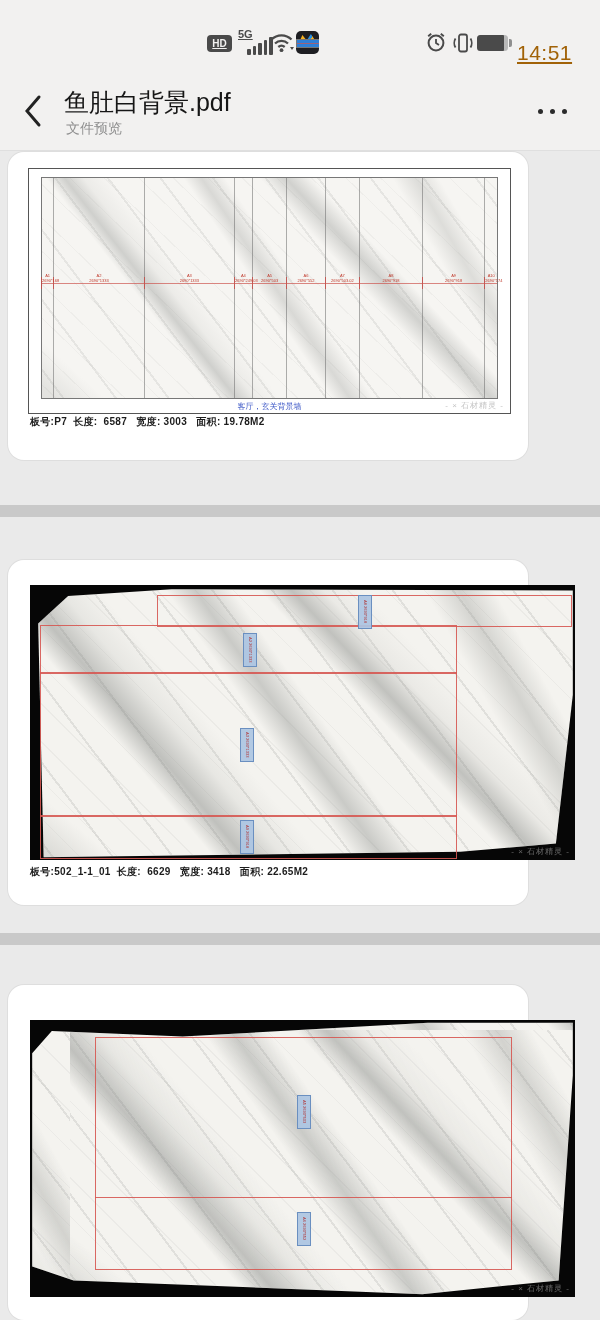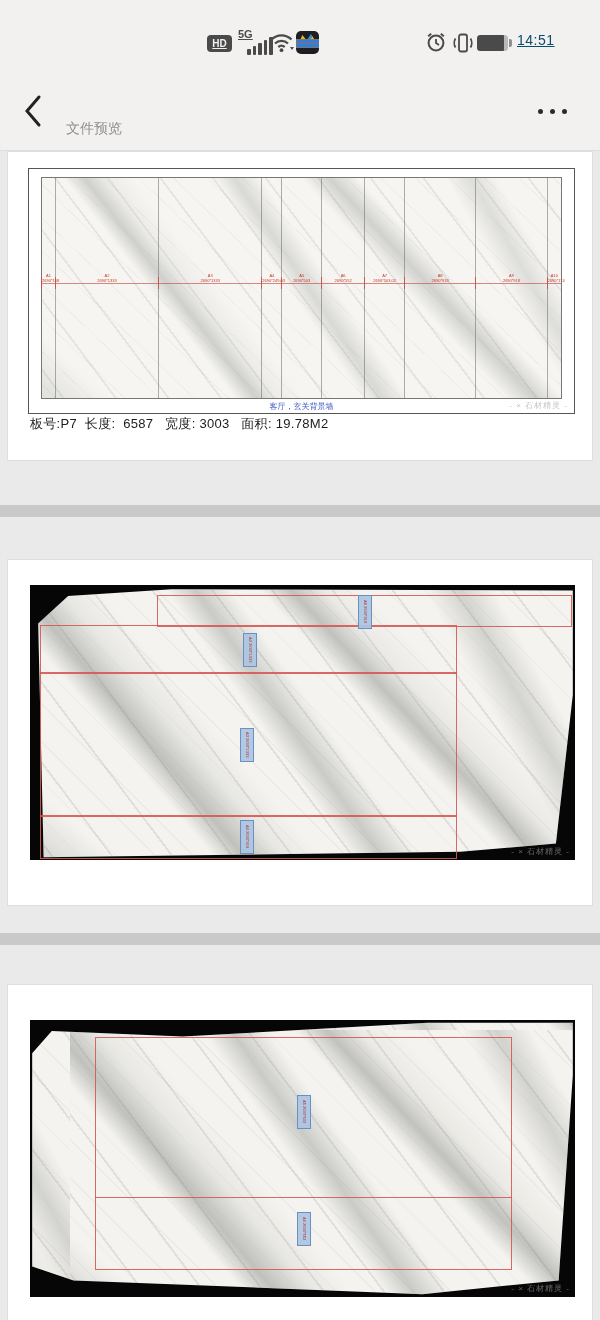--- a/index.html
+++ b/index.html
@@ -17,28 +17,28 @@
   .appicon{left:296px;top:31px;width:23px;height:23px;border-radius:5px;background:#1e1e22;overflow:hidden;}
   .appicon .glyph{position:absolute;left:3px;top:3px;width:17px;height:11px;
       background:linear-gradient(100deg,#f5b021 0 45%,#2a8fe0 45% 70%,#f5b021 70%);
       clip-path:polygon(0 80%,20% 10%,45% 60%,70% 0,100% 70%,100% 100%,0 100%);}
   .appicon .strip{position:absolute;left:0;bottom:0;width:100%;height:7px;background:#2f7fd6;}
   .alarm{left:425px;top:31px;}
   .vibrate{left:451px;top:33px;}
   .battery{left:477px;top:35px;width:31px;height:16px;background:#b9b9b9;border-radius:3.5px;}
   .battery .fill{position:absolute;left:0;top:0;height:100%;width:86%;background:#4a4a4a;border-radius:3.5px 1px 1px 3.5px;}
   .battery .nub{position:absolute;right:-4px;top:4px;width:3px;height:8px;background:#8f8f8f;border-radius:0 2px 2px 0;}
-  .time{left:517px;top:32px;font-size:14px;color:#0c4a6e;letter-spacing:.5px;}
+  .time{left:517px;top:41px;font-size:21px;color:#a16207;letter-spacing:.5px;}
   .back-btn{position:absolute;left:16px;top:90px;width:34px;height:42px;display:flex;align-items:center;justify-content:center;}
   .hdr-title{position:absolute;left:64px;top:86px;font-size:25px;color:#161616;font-weight:500;}
   .hdr-sub{position:absolute;left:66px;top:120px;font-size:14px;color:#8f8f8f;}
   .menu-btn{position:absolute;right:24px;top:98px;width:48px;height:26px;display:flex;align-items:center;justify-content:center;gap:7px;}
   .menu-btn i{width:5px;height:5px;border-radius:50%;background:#2b2b2b;display:block;}
   
-  .card{position:absolute;left:8px;width:584px;background:#ffffff;box-shadow:0 0 0 1px rgba(0,0,0,.05);}
+  .card{position:absolute;left:8px;width:520px;background:#ffffff;box-shadow:0 0 0 1px rgba(0,0,0,.05);border-radius:16px;}
   .card1{top:152px;height:308px;}
   .card2{top:560px;height:345px;}
   .card3{top:985px;height:335px;}
   .sep{position:absolute;left:0;width:600px;height:12px;background:#c9c9c9;}
   .sep1{top:505px;} .sep2{top:933px;}
   
   .marble-fine{background-color:#f6f5f2;background-image:
     linear-gradient(52deg,transparent 28%,rgba(138,141,138,.36) 31%,rgba(185,186,182,.16) 34%,transparent 38%),
     linear-gradient(56deg,transparent 48%,rgba(148,150,147,.3) 51%,transparent 55%),
     linear-gradient(47deg,transparent 64%,rgba(132,135,132,.33) 68%,transparent 72%),
@@ -57,21 +57,21 @@
   
   .sheet{position:absolute;left:20px;top:16px;right:17px;bottom:46px;border:1px solid #555;}
   .strip{position:absolute;left:12px;right:12px;top:8px;bottom:14px;display:flex;border:1px solid #777;}
   .strip::after{content:'';position:absolute;left:0;right:0;top:47.5%;height:1px;background:rgba(205,85,80,.7);}
   .panel{position:relative;border-right:1px solid rgba(110,110,110,.55);}
   .panel:last-child{border-right:none;}
   .panel::before{content:'';position:absolute;left:-1px;top:calc(47.5% - 6px);width:1px;height:12px;background:rgba(200,70,65,.8);}
   .plabel{position:absolute;left:0;right:0;top:43%;text-align:center;font-size:4px;line-height:5px;color:#c0392b;z-index:2;}
   .sheet-caption{position:absolute;left:0;right:0;bottom:1px;text-align:center;font-size:8px;color:#3b56c6;}
   .wm-light{position:absolute;right:6px;bottom:2px;font-size:8px;color:#c4c4c4;letter-spacing:1px;}
-  .info-line{position:absolute;left:22px;font-size:13px;color:#1c1c1c;white-space:pre;letter-spacing:.3px;}
+  .info-line{position:absolute;left:22px;font-size:10px;color:#1c1c1c;white-space:pre;letter-spacing:.3px;font-weight:bold;}
   
   .blackbox{position:absolute;left:22px;background:#060606;}
   .black2{top:25px;width:545px;height:275px;}
   .black3{top:35px;width:545px;height:277px;}
   .quad{position:absolute;inset:0;}
   .quad2{clip-path:polygon(7% 4%,26% 1.5%,99.6% 2%,99.6% 40%,96.5% 94%,79% 97%,2.5% 99%,1.5% 14%);}
   .quad3{clip-path:polygon(4% 4%,28% 6%,73% 1%,99.6% 1%,99.6% 20%,97% 94%,72% 99%,8% 94%,.4% 89%,.4% 12%);}
   .redrect{position:absolute;border:1px solid rgba(214,88,82,.9);}
   .redline{position:absolute;height:1px;background:rgba(214,88,82,.9);}
   .tag{position:absolute;width:12px;height:32px;background:rgba(172,197,226,.93);border:1px solid #6a8fc0;
@@ -125,20 +125,21 @@
       <div class="fill"></div>
         <div class="nub"></div>
     </div>
     <div class="sb-icon time">14:51</div>
 
     <div class="back-btn">
       <svg width="24" height="36" viewBox="0 0 24 36">
         <path d="M18 4 L6 18 L18 32" stroke="#222" stroke-width="3" fill="none" stroke-linecap="round"></path>
       </svg>
     </div>
+    <div class="hdr-title">鱼肚白背景.pdf</div>
     <div class="hdr-sub">文件预览</div>
     <div class="menu-btn">
         <i></i>
         <i></i>
         <i></i>
       </div>
   </div>
 
   <div class="card card1">
     <div class="sheet">
@@ -226,20 +227,21 @@
           <span>A2 2690*1333</span>
         </div>
       <div class="tag" style="left:210px;top:143px">
           <span>A3 2690*1333</span>
         </div>
       <div class="tag" style="left:210px;top:235px">
           <span>A9 2690*918</span>
         </div>
       <div class="wm-dark">- × 石材精灵 -</div>
     </div>
+    <div class="info-line" style="top:305px">板号:502_1-1_01  长度:  6629   宽度: 3418   面积: 22.65M2</div>
   </div>
 
   <div class="sep sep2"></div>
 
   <div class="card card3">
     <div class="blackbox black3">
       <div class="quad quad3 marble-bold" style="background-position:40px 10px"></div>
       <div class="redrect" style="left:65px;top:17px;width:415px;height:231px"></div>
       <div class="redline" style="left:65px;top:177px;width:417px"></div>
       <div class="tag" style="left:267px;top:75px">

